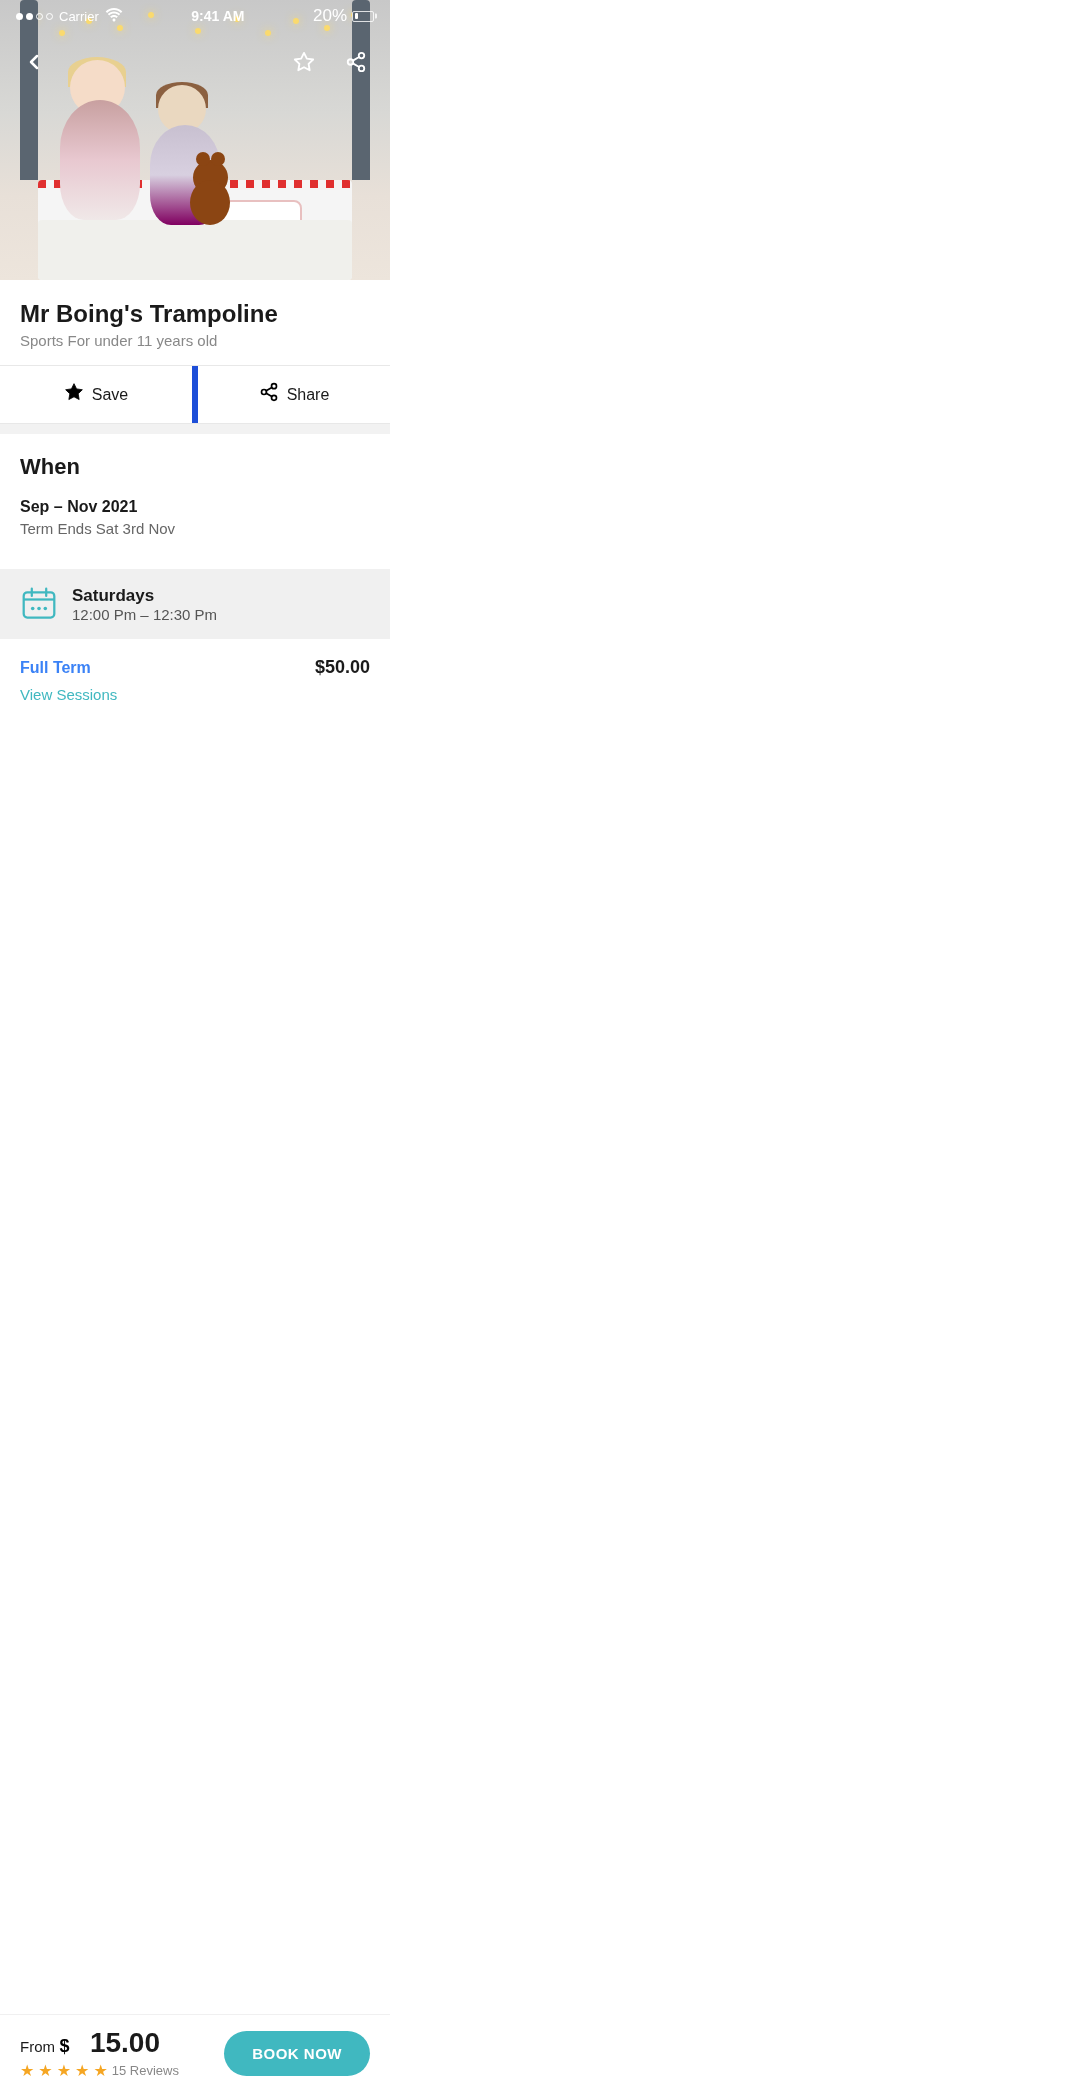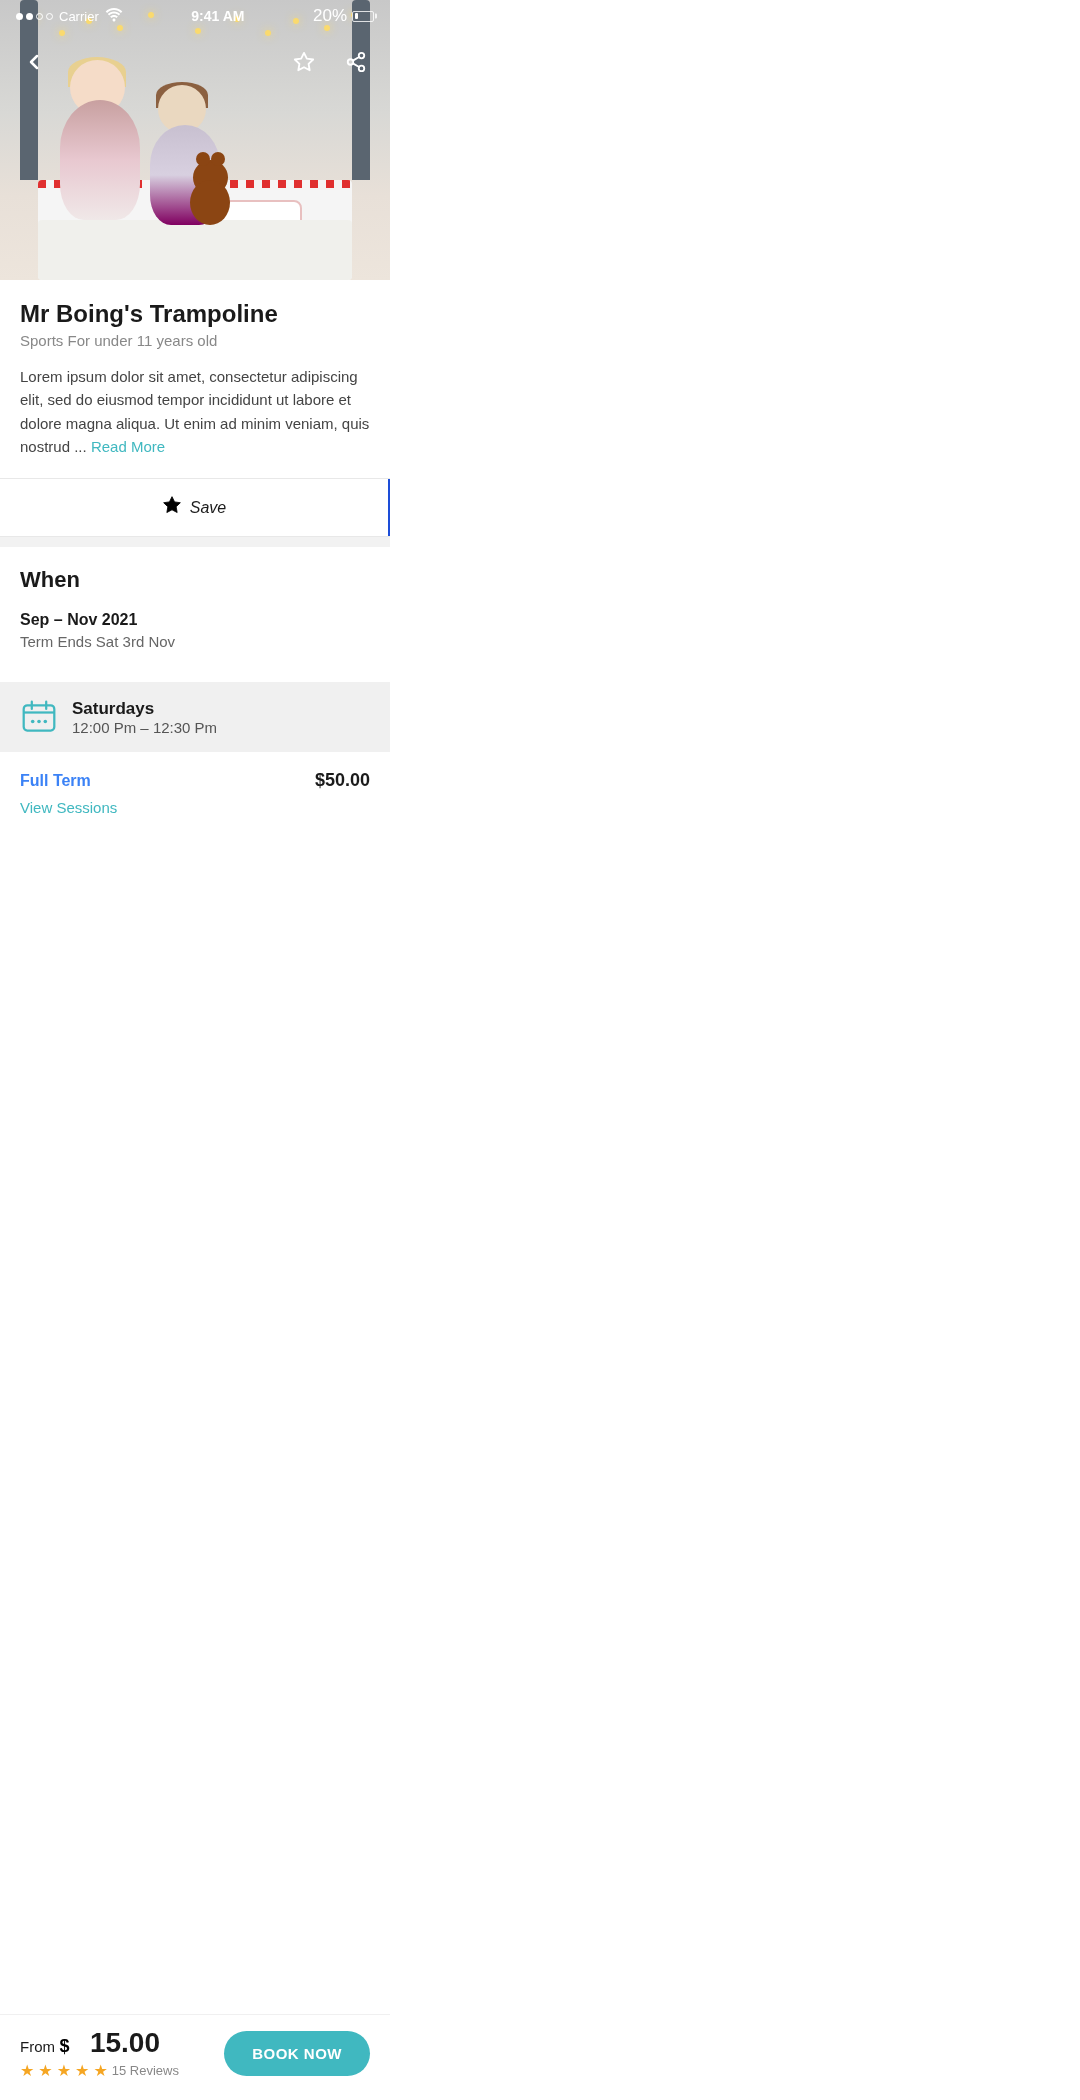--- a/index.html
+++ b/index.html
@@ -387,22 +387,21 @@
       padding: 16px;
       font-size: 16px;
       font-weight: 500;
       color: #1a1a1a;
       cursor: pointer;
       background: transparent;
       border: none;
     }
 
     .action-btn:first-child {
-      border-right: 2px solid #1d4ed8;
-      font-style: italic;
+      border-right: 6px solid #1d4ed8;
     }
 
     .action-icon {
       font-size: 18px;
     }
 
     
     .section-gap {
       height: 10px;
       background: #f2f2f2;
@@ -665,34 +664,42 @@
         <line x1="8.59" y1="13.51" x2="15.42" y2="17.49"></line>
         <line x1="15.41" y1="6.51" x2="8.59" y2="10.49"></line>
       </svg>
     </div>
   </div>
 </div>
 
 <div class="content">
   <h1 class="venue-title">Mr Boing's Trampoline</h1>
   <p class="venue-subtitle">Sports For under 11 years old</p>
-  <p class="description">
-    <span>Lorem ipsum dolor sit amet, consectetur adipiscing elit, sed do eiusmod tempor incididunt ut labore et dolore magna aliqua. Ut enim ad minim veniam, quis nostrud ...</span>
-    <span class="read-more">Read More</span>
-  </p>
 </div>
 
 <div class="action-bar">
   <button class="action-btn">
     <span class="action-icon">
       <svg width="20" height="20" viewBox="0 0 24 24" fill="black" stroke="black" stroke-width="1">
         <polygon points="12 2 15.09 8.26 22 9.27 17 14.14 18.18 21.02 12 17.77 5.82 21.02 7 14.14 2 9.27 8.91 8.26 12 2"></polygon>
       </svg>
     </span>
     <span>Save</span>
+  </button>
+  <button class="action-btn">
+    <span class="action-icon">
+      <svg width="20" height="20" viewBox="0 0 24 24" fill="none" stroke="black" stroke-width="2" stroke-linecap="round" stroke-linejoin="round">
+        <circle cx="18" cy="5" r="3"></circle>
+        <circle cx="6" cy="12" r="3"></circle>
+        <circle cx="18" cy="19" r="3"></circle>
+        <line x1="8.59" y1="13.51" x2="15.42" y2="17.49"></line>
+        <line x1="15.41" y1="6.51" x2="8.59" y2="10.49"></line>
+      </svg>
+    </span>
+    <span>Share</span>
   </button>
 </div>
 
 <div class="section-gap"></div>
 
 <div class="when-section">
   <h2 class="when-title">When</h2>
   <p class="date-range">Sep – Nov 2021</p>
   <p class="term-end">Term Ends Sat 3rd Nov</p>
 </div>

